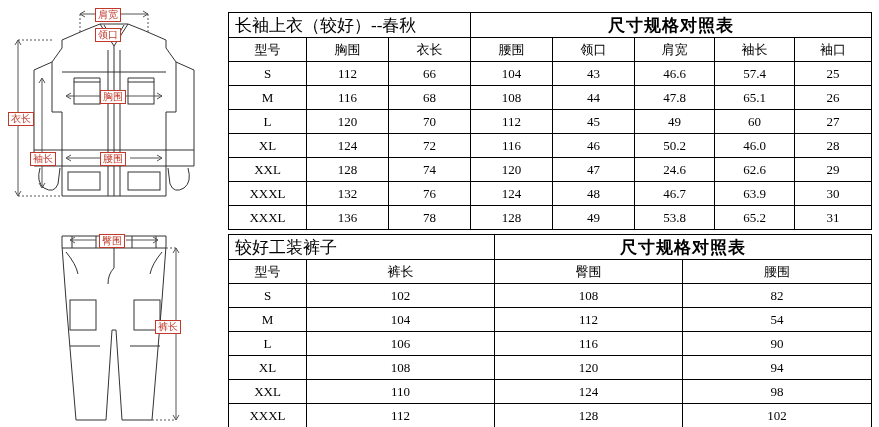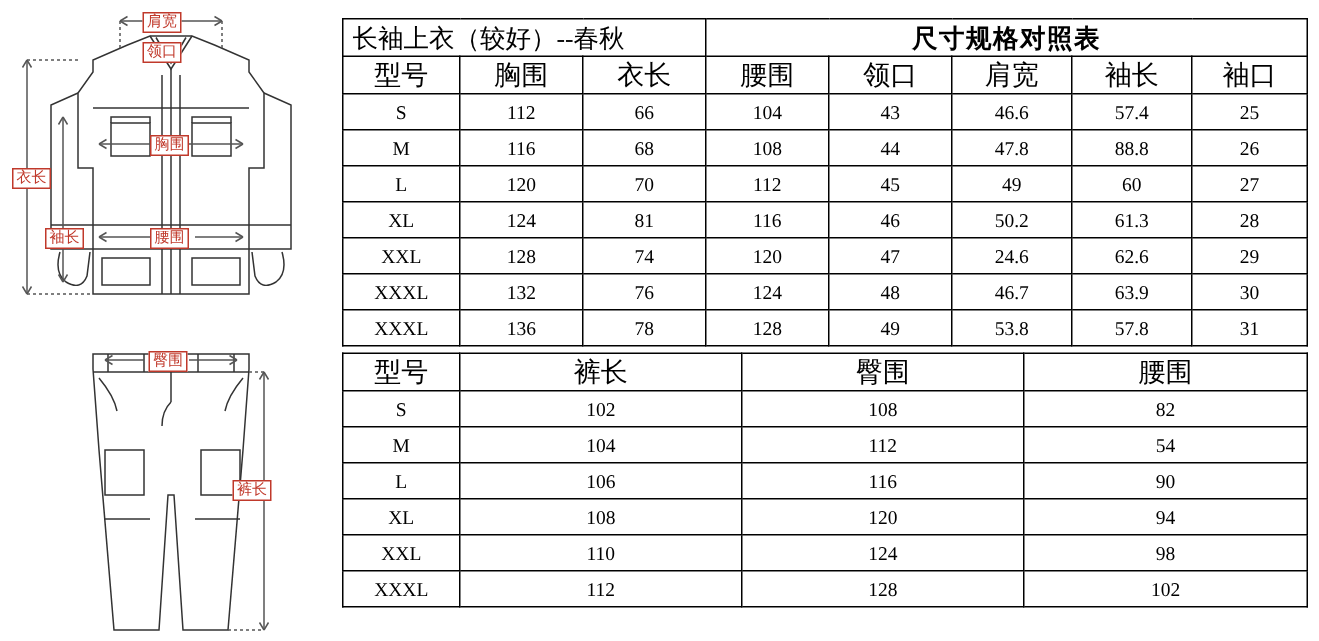--- a/index.html
+++ b/index.html
@@ -69,21 +69,21 @@
     text-align: left;
     padding-left: 6px;
   }
   .title-main {
     font-size: 15px;
     font-weight: bold;
     letter-spacing: 1px;
   }
   .hdr td {
     height: 23px;
-    font-size: 18px;
+    font-size: 13px;
   }
   .body-row td {
     height: 23px;
     font-size: 13px;
   }
   .spacer {
     height: 4px;
   }
 </style>
 </head>
@@ -233,41 +233,41 @@
             <td>57.4</td>
             <td>25</td>
           </tr>
           <tr class="body-row">
             <td>M</td>
             <td>116</td>
             <td>68</td>
             <td>108</td>
             <td>44</td>
             <td>47.8</td>
-            <td>88.8</td>
+            <td>65.1</td>
             <td>26</td>
           </tr>
           <tr class="body-row">
             <td>L</td>
             <td>120</td>
             <td>70</td>
             <td>112</td>
             <td>45</td>
             <td>49</td>
             <td>60</td>
             <td>27</td>
           </tr>
           <tr class="body-row">
             <td>XL</td>
             <td>124</td>
-            <td>81</td>
+            <td>72</td>
             <td>116</td>
             <td>46</td>
             <td>50.2</td>
-            <td>61.3</td>
+            <td>46.0</td>
             <td>28</td>
           </tr>
           <tr class="body-row">
             <td>XXL</td>
             <td>128</td>
             <td>74</td>
             <td>120</td>
             <td>47</td>
             <td>24.6</td>
             <td>62.6</td>
@@ -283,36 +283,40 @@
             <td>63.9</td>
             <td>30</td>
           </tr>
           <tr class="body-row">
             <td>XXXL</td>
             <td>136</td>
             <td>78</td>
             <td>128</td>
             <td>49</td>
             <td>53.8</td>
-            <td>57.8</td>
+            <td>65.2</td>
             <td>31</td>
           </tr>
         </tbody>
     </table>
 
     <div class="spacer"></div>
 
     <table>
       <colgroup>
         <col style="width:78px">
           <col style="width:188px">
         <col style="width:188px">
           <col style="width:189px">
       </colgroup>
       <tbody id="pants-body">
+          <tr class="title-row">
+            <td class="title-left" colspan="2">较好工装裤子</td>
+            <td class="title-main" colspan="2">尺寸规格对照表</td>
+          </tr>
           <tr class="hdr">
             <td>型号</td>
             <td>裤长</td>
             <td>臀围</td>
             <td>腰围</td>
           </tr>
           <tr class="body-row">
             <td>S</td>
             <td>102</td>
             <td>108</td>

